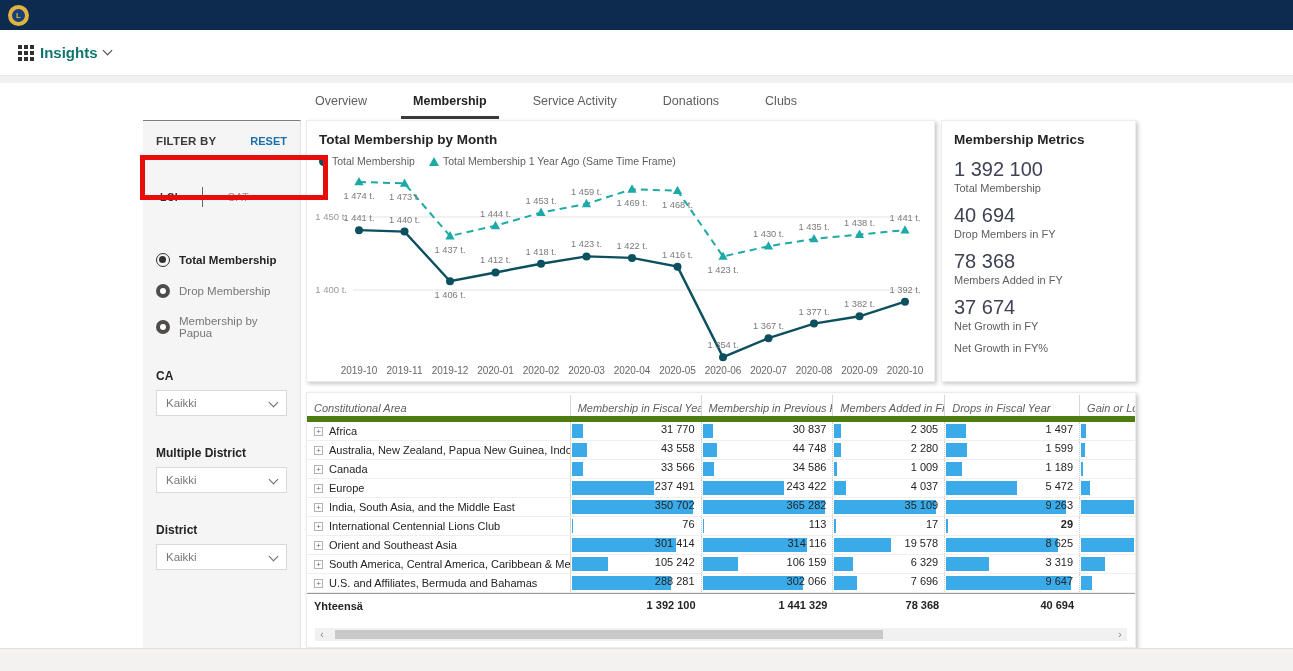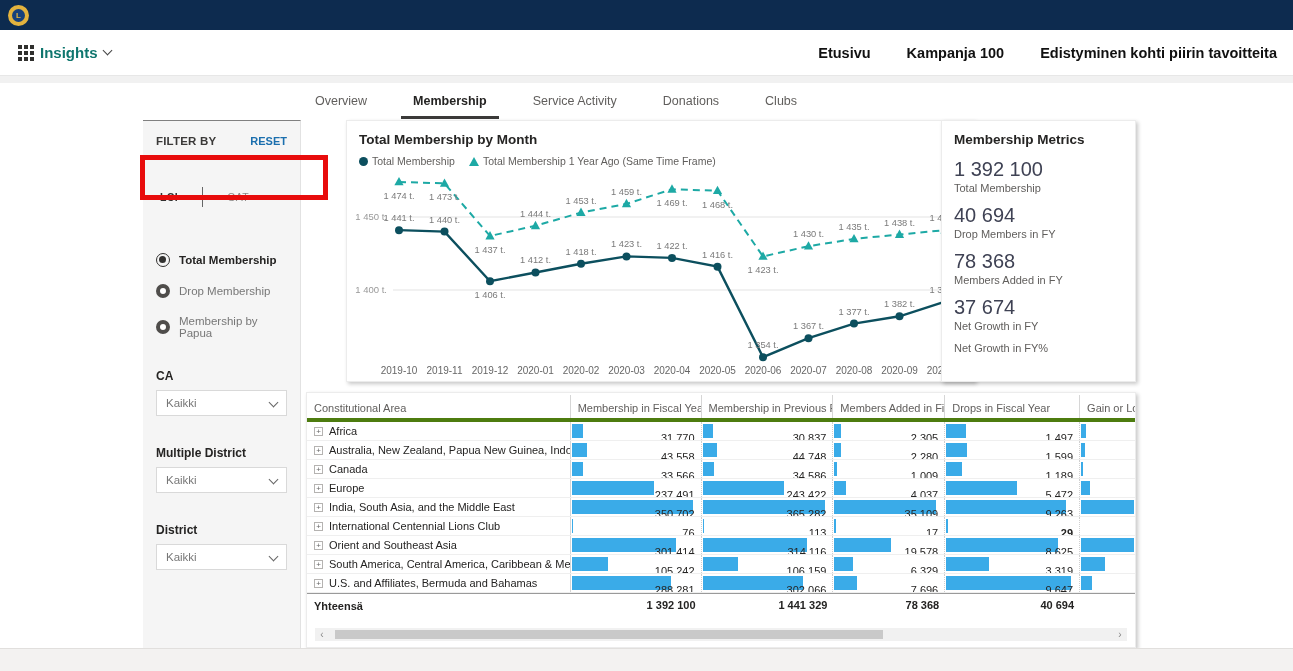--- a/index.html
+++ b/index.html
@@ -68,53 +68,53 @@
     align-items:center; justify-content:space-between; padding:0 9px; cursor:pointer; }
   .dd-value { font-size:11.5px; color:#777; }
   .dd .chev { border-color:#666; margin-top:-2px; }
 
   .red-box { position:absolute; left:140px; top:155px; width:188px; height:45px;
     border:5px solid #e80c0c; z-index:20; pointer-events:none; }
 
   
   .card { position:absolute; background:#fff; border:1px solid #ececec;
     box-shadow:2px 2px 4px rgba(0,0,0,.22); }
-  .chart-card { left:306px; top:120px; width:629px; height:262px;margin-left:40px; }
+  .chart-card { left:306px; top:120px; width:629px; height:262px; }
   .metrics-card { left:941px; top:120px; width:195px; height:262px; }
   .table-card { left:306px; top:392px; width:830px; height:256px; }
   .card-title { font-size:13.5px; font-weight:bold; color:#252423; margin:11px 0 0 12px; }
 
   .legend { display:flex; align-items:center; gap:14px; margin:8px 0 0 12px; }
   .legend-item { display:flex; align-items:center; gap:4px; }
   .legend-label { font-size:10.5px; color:#605e5c; }
   .lg-circle { width:9px; height:9px; border-radius:50%; }
   .lg-tri { width:0; height:0; border-left:5px solid transparent; border-right:5px solid transparent;
     border-bottom:9px solid #1da9a5; }
 
   
   .metric { margin:0 0 8px 12px; }
   .metric-value { font-size:20px; color:#3f4254; line-height:24px; }
   .metric-label { font-size:11px; color:#605e5c; line-height:14px; }
   .metrics-list { margin-top:10px; }
 
   
   .tbl { margin-top:2px; }
-  .tbl-header { display:flex; height:27px; border-bottom:4px solid #4d7c0f; }
+  .tbl-header { display:flex; height:27px; border-bottom:6px solid #4d7c0f;font-style:italic; }
   .th { font-size:11px; color:#605e5c; padding:7px 6px 0 7px; border-right:1px solid #d6d6d6;
     white-space:nowrap; overflow:hidden; }
   .th:last-child { border-right:none; }
   .tbl-row { display:flex; height:19px; border-bottom:1px solid #efefef; }
   .td { position:relative; overflow:hidden; white-space:nowrap; border-right:1px dotted #cfcfcf; }
   .td:last-child { border-right:none; }
   .td.name { font-size:11px; color:#252423; display:flex; align-items:center; gap:6px;
     padding-left:7px; border-right:1px solid #d6d6d6; }
   .expander { width:9px; height:9px; border:1px solid #b5b3b1; font-size:8px; line-height:7px;
     text-align:center; color:#666; flex:none; cursor:pointer; }
   .bar { position:absolute; left:1px; top:2px; height:14px; background:#3aabe8; }
-  .num { position:absolute; right:6px; top:10px; font-size:11px; color:#252423; }
+  .num { position:absolute; right:6px; top:1px; font-size:11px; color:#252423; }
   .tbl-total { display:flex; height:24px; border-top:1px solid #9a9a9a; }
   .tbl-total .td { border-right:none; }
   .tbl-total .name { font-weight:bold; border-right:none; font-size:11px; padding-left:7px;
     display:flex; align-items:center; }
   .tbl-total .num { font-weight:bold; top:5px; }
 
   .hscroll { position:absolute; left:8px; bottom:6px; width:812px; height:13px;
     background:#f1f1f1; display:flex; align-items:center; }
   .hs-arrow { width:14px; text-align:center; font-size:10px; color:#888; cursor:pointer;
     line-height:13px; }
@@ -145,25 +145,20 @@
         <i></i>
         <i></i>
         <i></i>
         <i></i>
         <i></i>
         <i></i>
     </span>
     <span class="app-title">Insights</span>
     <span class="chev"></span>
   </div>
-  <nav class="top-links" id="top-links">
-      <span>Etusivu</span>
-      <span>Kampanja 100</span>
-      <span>Edistyminen kohti piirin tavoitteita</span>
-    </nav>
 </div>
 
 <div class="gray-band"></div>
 
 <div class="tabs" id="tabs">
     <div class="tab">Overview</div>
     <div class="tab active">Membership</div>
     <div class="tab">Service Activity</div>
     <div class="tab">Donations</div>
     <div class="tab">Clubs</div>

